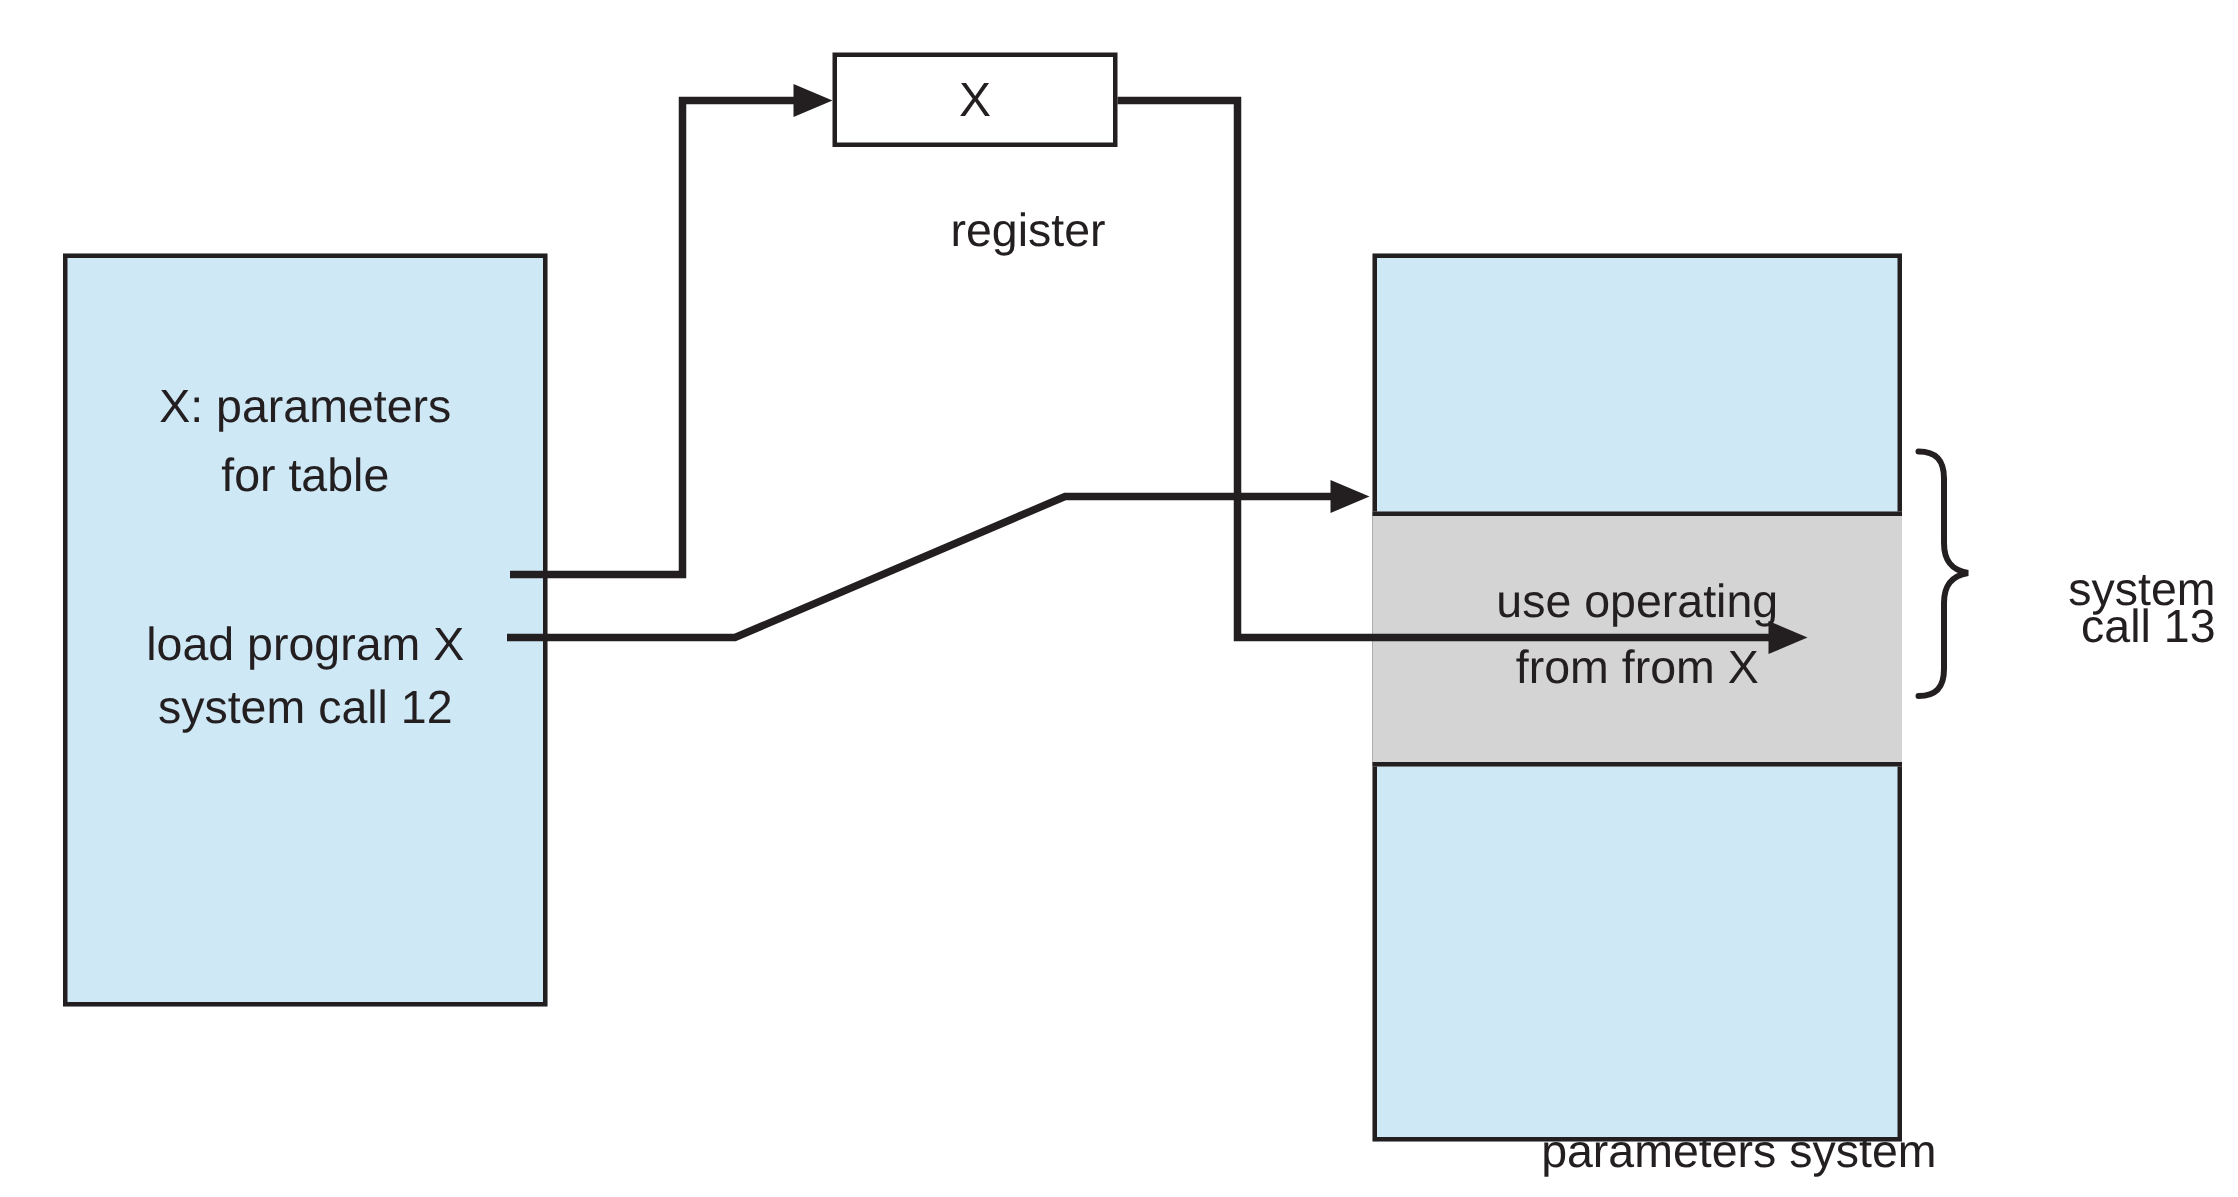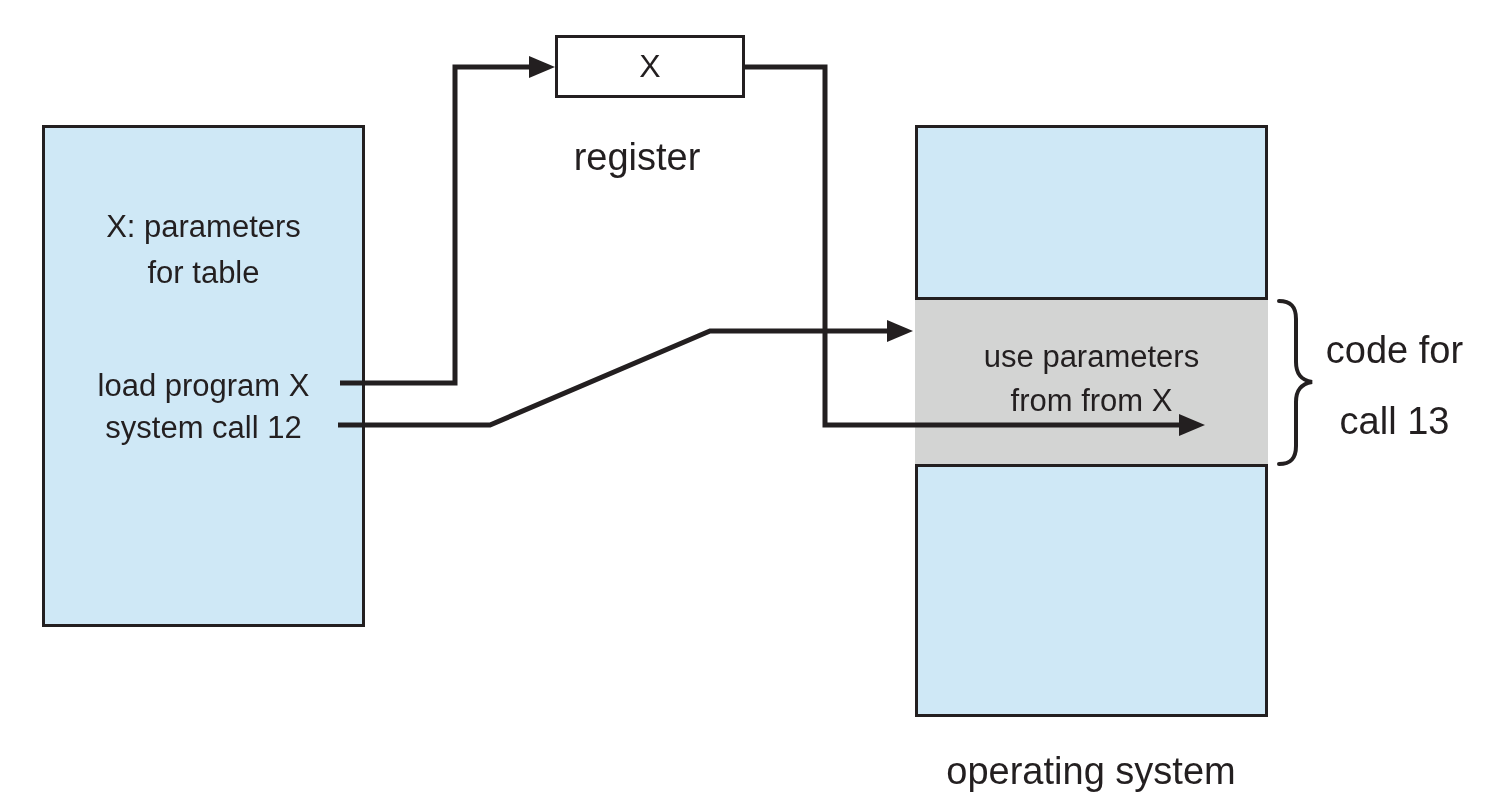--- a/index.html
+++ b/index.html
@@ -14,21 +14,21 @@
     width: 1492px;
     height: 798px;
     background: #ffffff;
     overflow: hidden;
   }
   .box {
     position: absolute;
     border: 3px solid var(--stroke, #231f20);
     box-sizing: border-box;
   }
-  .blue-box { background: var(--box-fill, #cfe8f6); }
+  .blue-box { background: var(--box-fill, #cfe8f6); margin-top: 44px; }
   .white-box { background: #ffffff; }
   .band {
     position: absolute;
     left: -3px;
     right: -3px;
     background: var(--band-fill, #d3d4d3);
     border-top: 3px solid var(--stroke, #231f20);
     border-bottom: 3px solid var(--stroke, #231f20);
     box-sizing: border-box;
   }
@@ -36,22 +36,22 @@
     position: absolute;
     left: 0;
     width: 100%;
     text-align: center;
     font-size: 31px;
     line-height: 34px;
     white-space: nowrap;
   }
   .caption {
     position: absolute;
-    text-align: center;
-    font-size: 38px;
+    text-align: right;
+    font-size: 31px;
     white-space: nowrap;
   }
   .register-value {
     position: absolute;
     left: 0;
     top: 0;
     width: 100%;
     height: 100%;
     display: flex;
     align-items: center;
@@ -92,27 +92,27 @@
     <div class="t" style="top:283px;">system call 12</div>
   </div>
 
   <div class="box white-box" style="left:555px; top:35px; width:190px; height:63px;">
     <div class="register-value">X</div>
   </div>
   <div class="caption" style="left:537px; top:136px; width:200px;">register</div>
 
   <div class="box blue-box" style="left:915px; top:125px; width:353px; height:592px;">
     <div class="band" style="top:169px; height:170px;">
-      <div class="t" style="top:40px;">use parameters</div>
+      <div class="t" style="top:40px;">use operating</div>
       <div class="t" style="top:84px;">from from X</div>
     </div>
   </div>
-  <div class="caption" style="left:891px; top:750px; width:400px;">operating system</div>
+  <div class="caption" style="left:891px; top:750px; width:400px;">parameters system</div>
 
-  <div class="caption" style="left:1312px; top:329px; width:165px;">code for</div>
+  <div class="caption" style="left:1312px; top:375px; width:165px;">system</div>
   <div class="caption" style="left:1312px; top:400px; width:165px;">call 13</div>
 
   <svg class="overlay" width="1492" height="798" viewBox="0 0 1492 798">
 
     <path class="arrow-line" d="M 340 383 H 455 V 67 H 531"></path>
     <polygon class="arrow-head" points="555,67 529,56 529,78"></polygon>
 
     <path class="arrow-line" d="M 745 67 H 825 V 425 H 1181"></path>
     <polygon class="arrow-head" points="1205,425 1179,414 1179,436"></polygon>
 

